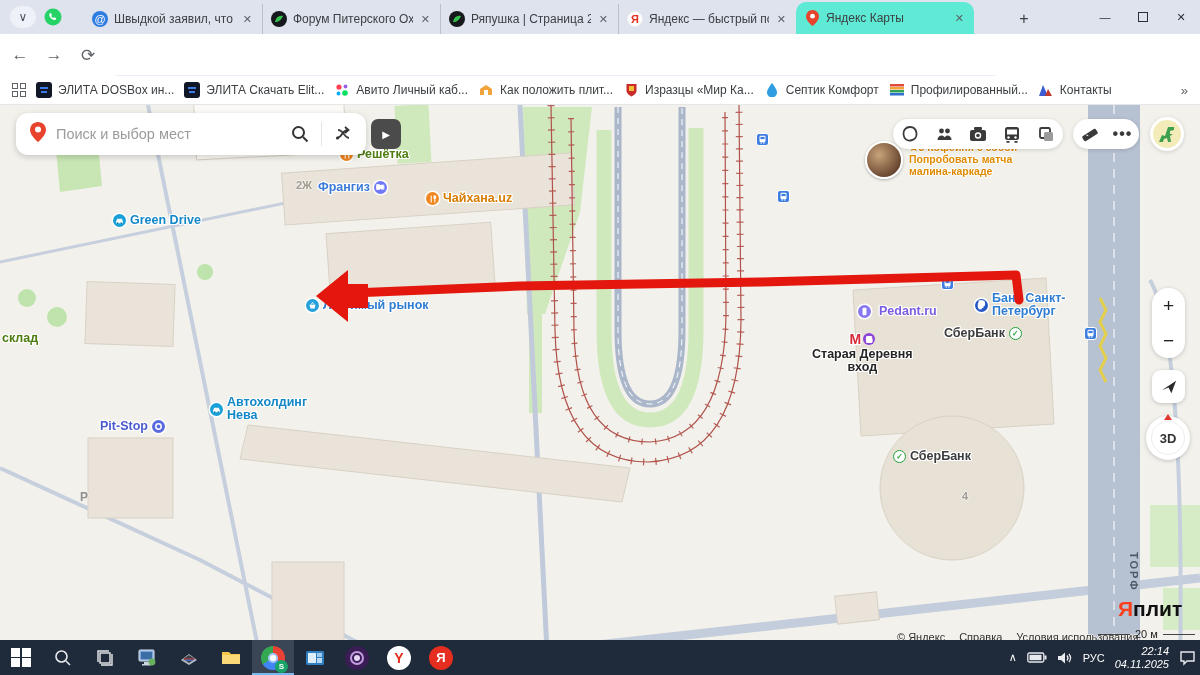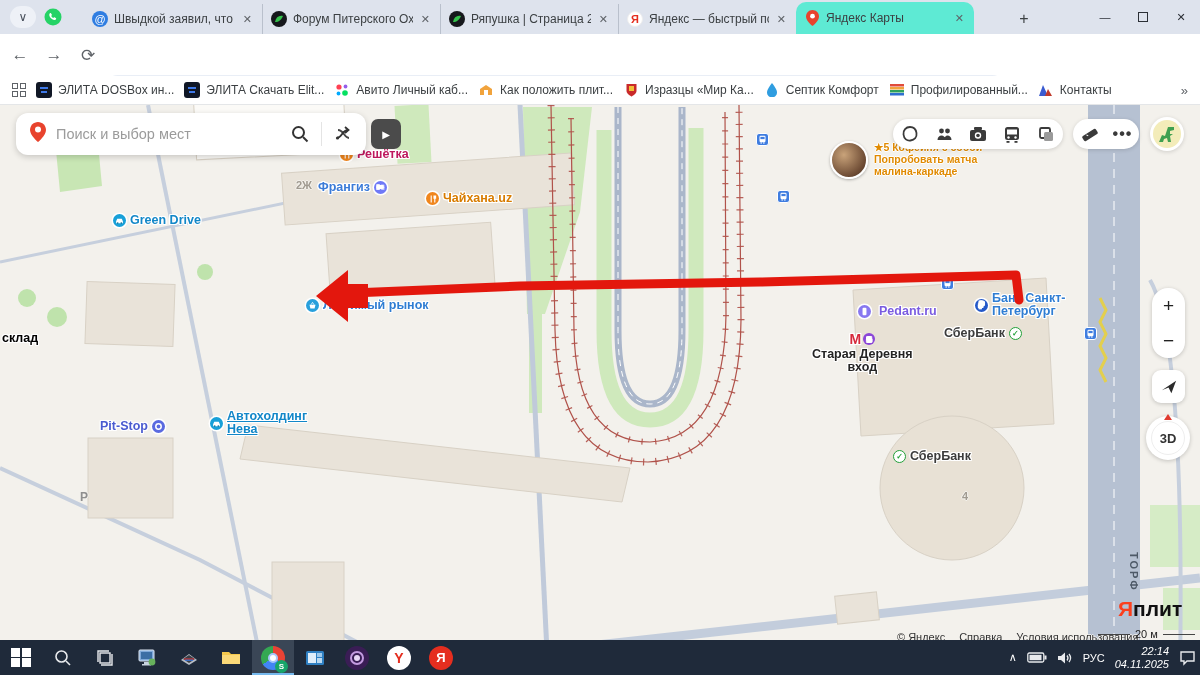--- a/index.html
+++ b/index.html
@@ -59,21 +59,21 @@
   .sp-div { width:1px; height:24px; background:#e4e4e4; margin:0 8px; }
   #expand-btn { position:absolute; left:371px; top:14px; width:30px; height:30px; border-radius:7px; background:#4b4b4b; color:#fff; display:flex; align-items:center; justify-content:center; z-index:50; cursor:pointer; font-size:10px; }
 
   .map-pill { position:absolute; top:14px; height:30px; background:#fff; border-radius:15px; box-shadow:0 1px 4px rgba(0,0,0,.15); display:flex; align-items:center; justify-content:space-around; z-index:50; }
   #tools-pill { left:893px; width:170px; }
   #ruler-pill { left:1073px; width:66px; }
   .mp-ic { display:flex; align-items:center; justify-content:center; width:26px; cursor:pointer; color:#3a3a3a; }
   #dino-btn { position:absolute; left:1150px; top:12px; width:34px; height:34px; border-radius:50%; background:#fff; box-shadow:0 1px 4px rgba(0,0,0,.15); display:flex; align-items:center; justify-content:center; z-index:50; cursor:pointer; }
   #dino-btn .inner { width:28px; height:28px; border-radius:50%; background:#f3ecb9; display:flex; align-items:center; justify-content:center; }
 
-  #promo-chip { position:absolute; left:830px; top:36px; display:flex; gap:6px; z-index:30; cursor:pointer; }
+  #promo-chip { position:absolute; left:865px; top:36px; display:flex; gap:6px; z-index:30; cursor:pointer; }
   #promo-chip .pc-av { width:38px; height:38px; border-radius:50%; border:2px solid #fff; background:radial-gradient(circle at 35% 35%, #c9a37a, #6c4a33 70%, #3c2a1c); box-shadow:0 1px 3px rgba(0,0,0,.3); }
   #promo-chip .pc-tx { font-size:10.5px; font-weight:bold; color:#e08a00; line-height:12px;
       text-shadow:1px 0 0 #fff,-1px 0 0 #fff,0 1px 0 #fff,0 -1px 0 #fff; }
 
   #zoom-pill { position:absolute; left:1152px; top:183px; width:33px; height:70px; background:#fff; border-radius:16px; box-shadow:0 1px 4px rgba(0,0,0,.2); display:flex; flex-direction:column; align-items:center; z-index:50; }
   #zoom-pill .zbtn { height:35px; display:flex; align-items:center; justify-content:center; font-size:19px; color:#222; width:100%; cursor:pointer; }
   #locate-btn { position:absolute; left:1152px; top:265px; width:33px; height:33px; background:#fff; border-radius:9px; box-shadow:0 1px 4px rgba(0,0,0,.2); display:flex; align-items:center; justify-content:center; z-index:50; cursor:pointer; }
   #compass { position:absolute; left:1146px; top:311px; width:44px; height:44px; border-radius:50%; background:#fff; box-shadow:0 1px 4px rgba(0,0,0,.2); display:flex; align-items:center; justify-content:center; z-index:50; cursor:pointer; }
   #compass .cring { width:34px; height:34px; border-radius:50%; border:1px solid #eee; display:flex; align-items:center; justify-content:center; font-size:13px; color:#333; font-weight:bold; }
   #compass .north { position:absolute; top:-2px; left:50%; transform:translateX(-50%); width:0; height:0; border-left:4px solid transparent; border-right:4px solid transparent; border-bottom:6px solid #e03a2f; }
@@ -456,21 +456,21 @@
     <span>© Яндекс</span>
     <span>Справка</span>
     <span>Условия использования</span>
   </div>
   <div id="ylogo"><b>Я</b><span>плит</span></div>
   <div id="scalebar">
     <span class="seg"></span>
       <span>20 м</span>
       <span class="seg"></span>
   </div>
-<div class="poi" style="left: 340px; top: 43px; color: #be185d;">
+<div class="poi" style="left: 340px; top: 43px; color: #4d7c0f;">
       <span class="cic" style="width:13px;height:13px;background:#f0861d">
         <svg width="8" height="8" viewBox="0 0 8 8">
           <path d="M2.2 0.5v7M5.8 0.5v7M5 0.5v2.6h1.6V0.5" stroke="#fff" stroke-width="1.1" fill="none"></path>
         </svg>
       </span>
       <span class="poi-text">
         <span>Решётка</span>
       </span>
     </div>
     <div class="poi" style="left: 318px; top: 76px; color: rgb(59, 123, 216);">
@@ -507,36 +507,36 @@
       <span class="cic" style="width:13px;height:13px;background:#28a0dc">
         <svg width="9" height="9" viewBox="0 0 12 12">
           <path d="M2 5h8l-1.2 5H3.2z" fill="#fff"></path>
           <path d="M4 5l2-3.2L8 5" stroke="#fff" stroke-width="1" fill="none"></path>
         </svg>
       </span>
       <span class="poi-text">
         <span>Любимый рынок</span>
       </span>
     </div>
-    <div class="poi" style="left: 2px; top: 227px; color: #000000;">
+    <div class="poi" style="left: 2px; top: 227px; color: #4d7c0f;">
       <span class="poi-text">
         <span>склад</span>
       </span>
     </div>
     <div class="poi" style="left: 100px; top: 315px; color: rgb(74, 91, 208);">
       <span class="poi-text">
         <span>Pit-Stop</span>
       </span>
       <span class="cic" style="width:13px;height:13px;background:#5a6ae0">
         <svg width="9" height="9" viewBox="0 0 12 12">
           <circle cx="6" cy="6" r="3.6" stroke="#fff" stroke-width="2" fill="none"></circle>
         </svg>
       </span>
     </div>
-    <div class="poi" style="left: 210px; top: 305px; color: rgb(18, 135, 200); text-decoration: underline;">
+    <div class="poi" style="left: 210px; top: 291px; color: rgb(18, 135, 200);">
       <span class="cic" style="width:13px;height:13px;background:#18a0d8">
         <svg width="9" height="9" viewBox="0 0 12 12">
           <path d="M1.5 7 L3 3.8h6L10.5 7v2.6H1.5z" fill="#fff"></path>
           <circle cx="3.6" cy="9.4" r="1.1" fill="#0b6f98"></circle>
           <circle cx="8.4" cy="9.4" r="1.1" fill="#0b6f98"></circle>
         </svg>
       </span>
       <span class="poi-text">
         <span>Автохолдинг</span>
         <span>Нева</span>

